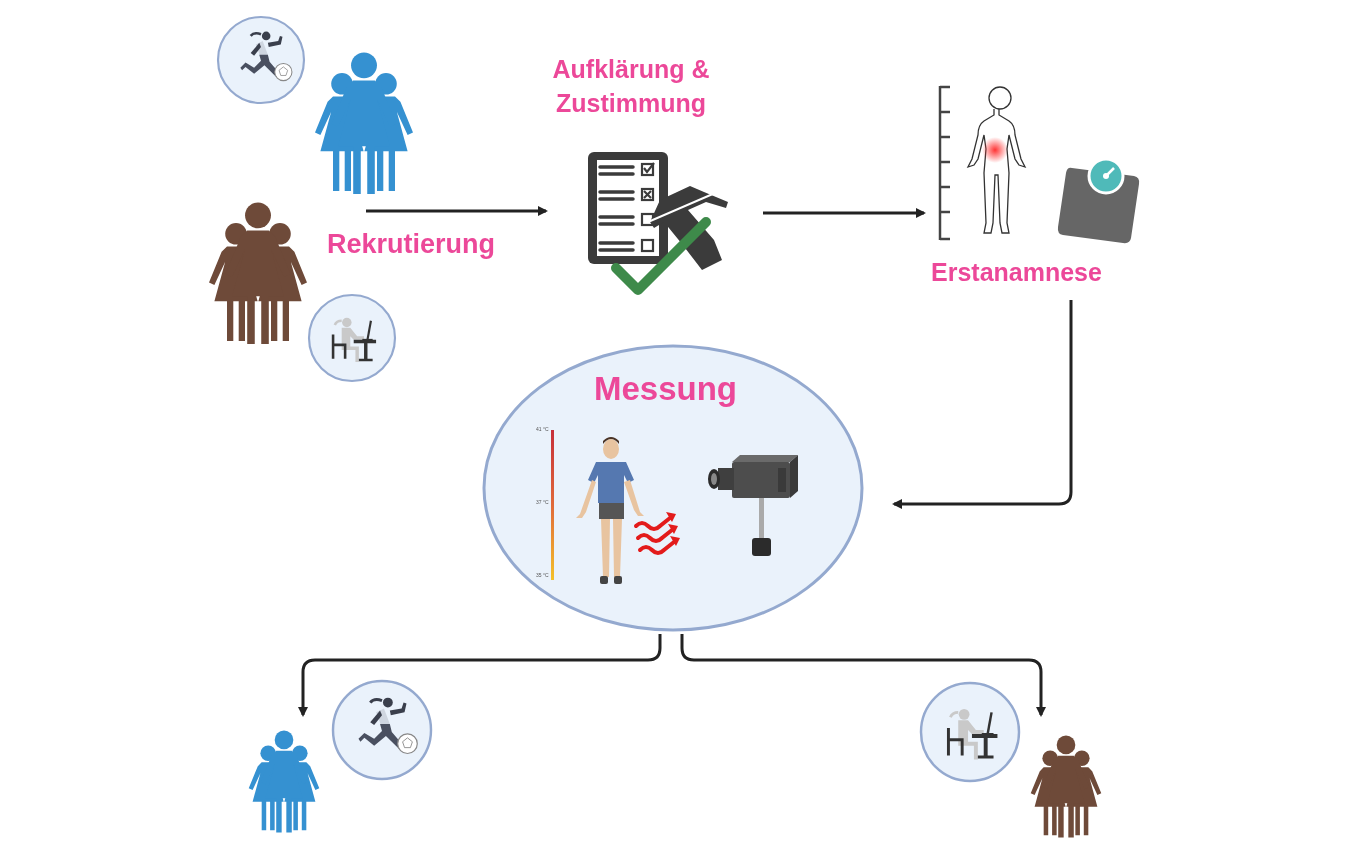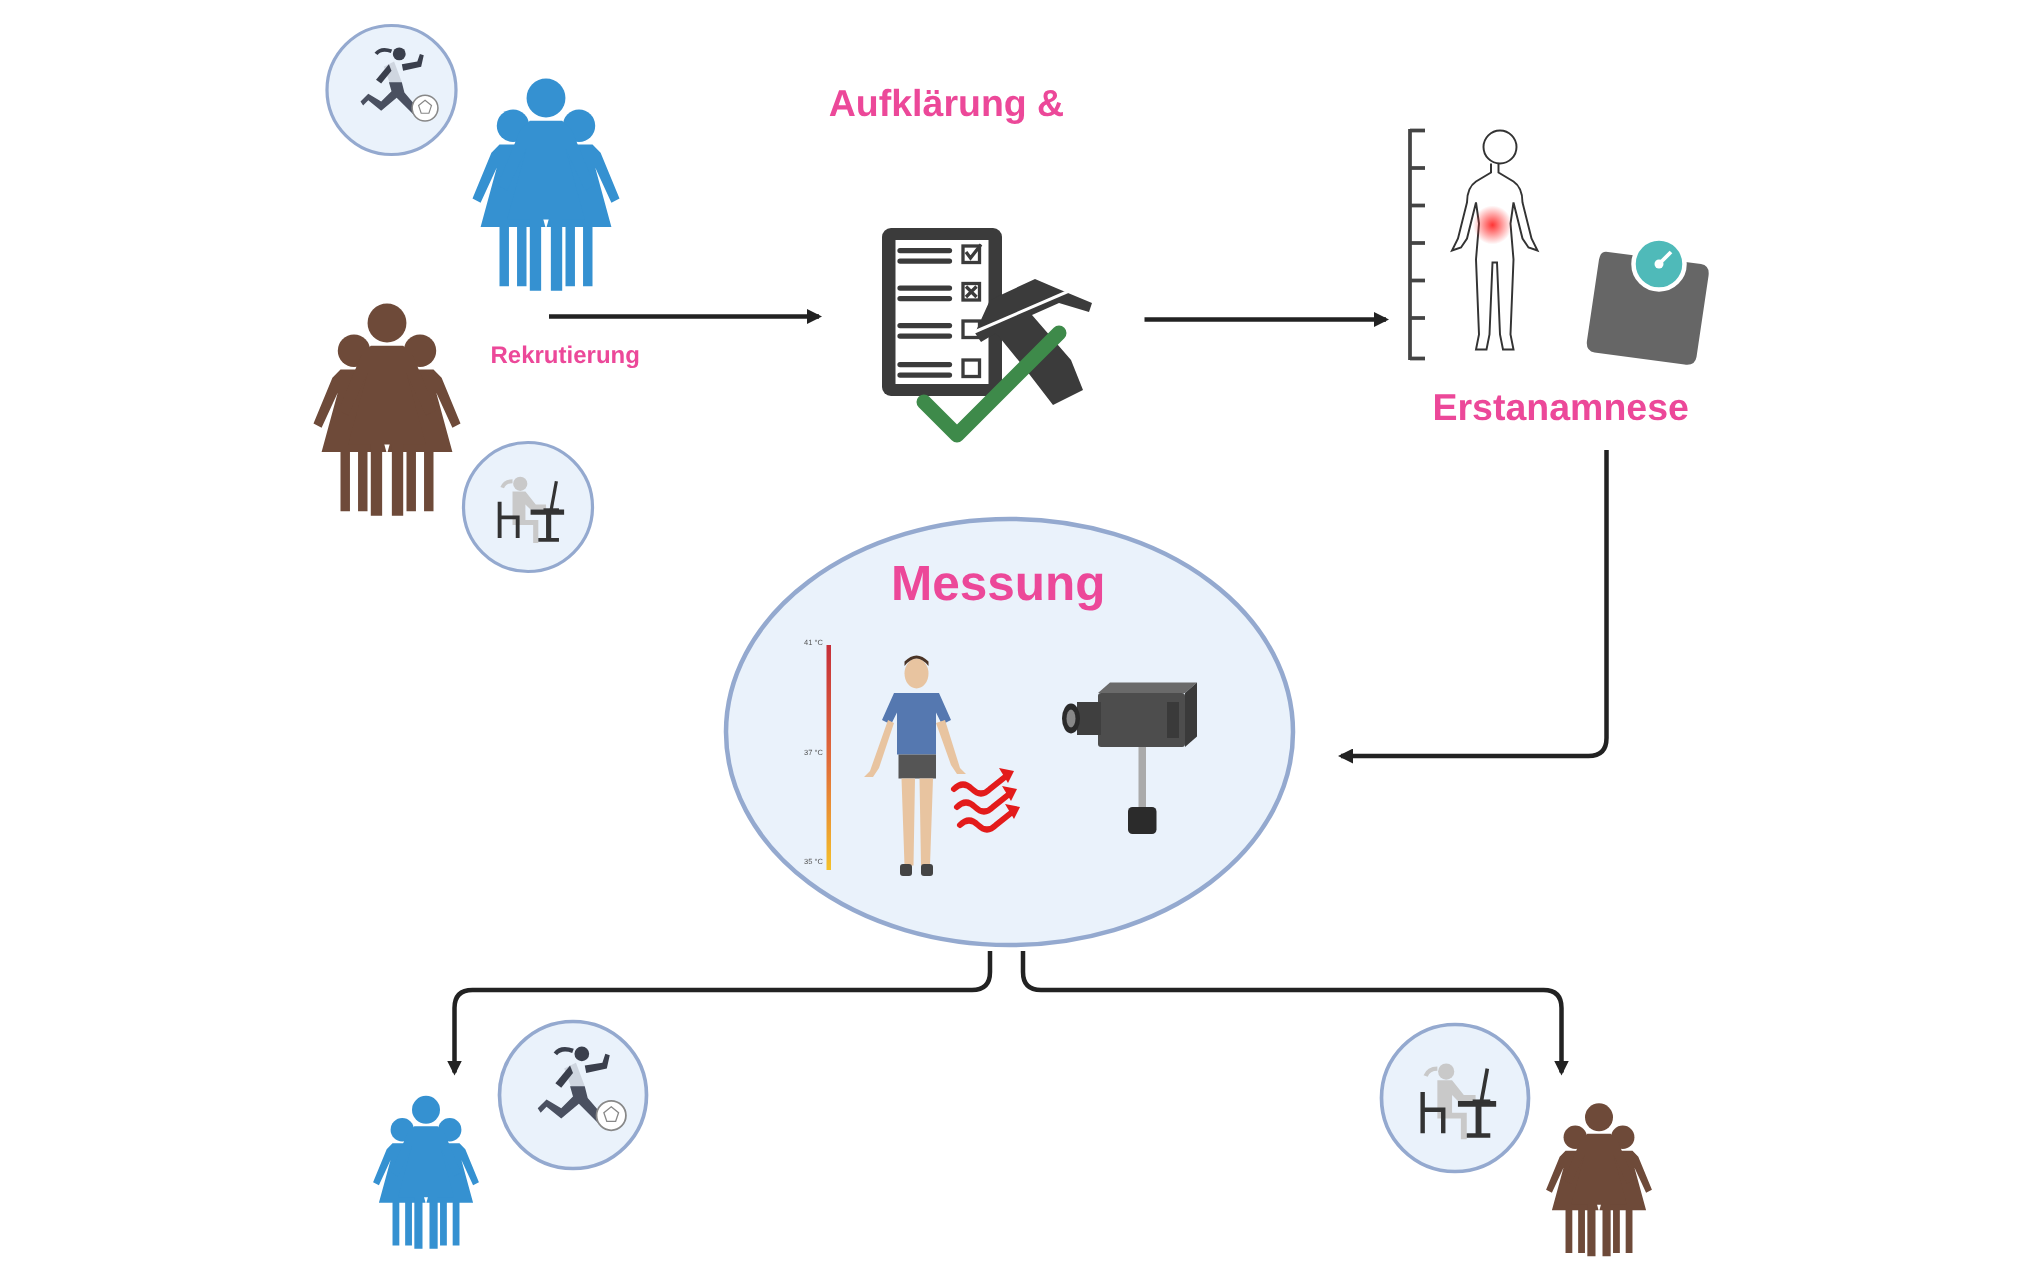--- a/index.html
+++ b/index.html
@@ -179,23 +179,24 @@
   <g>
     <use href="#deskCircle" transform="translate(970,732) scale(0.98)"></use>
   </g>
   <g fill="#6e4a39">
     <use href="#group3" transform="translate(1066,790) scale(0.72)"></use>
   </g>
 </svg>
 
 <div class="label" style="left:541px; top:52px; font-size:25px; line-height:34px; text-align:center; width:180px;">
   <div>Aufklärung &amp;</div>
+  <div>Zustimmung</div>
 </div>
 
-<div class="label" style="left:327px; top:229px; font-size:16px;">Rekrutierung</div>
-
-<div class="label" style="left:955px; top:258px; font-size:25px;">Erstanamnese</div>
+<div class="label" style="left:327px; top:229px; font-size:27px;">Rekrutierung</div>
+
+<div class="label" style="left:931px; top:258px; font-size:25px;">Erstanamnese</div>
 
 <div class="label" style="left:594px; top:370px; font-size:33px;">Messung</div>
 
 <div class="abs" style="left:536px; top:426px; font-size:5px; color:#555;">41 °C</div>
 <div class="abs" style="left:536px; top:499px; font-size:5px; color:#555;">37 °C</div>
 <div class="abs" style="left:536px; top:572px; font-size:5px; color:#555;">35 °C</div>
 
 </body></html>

